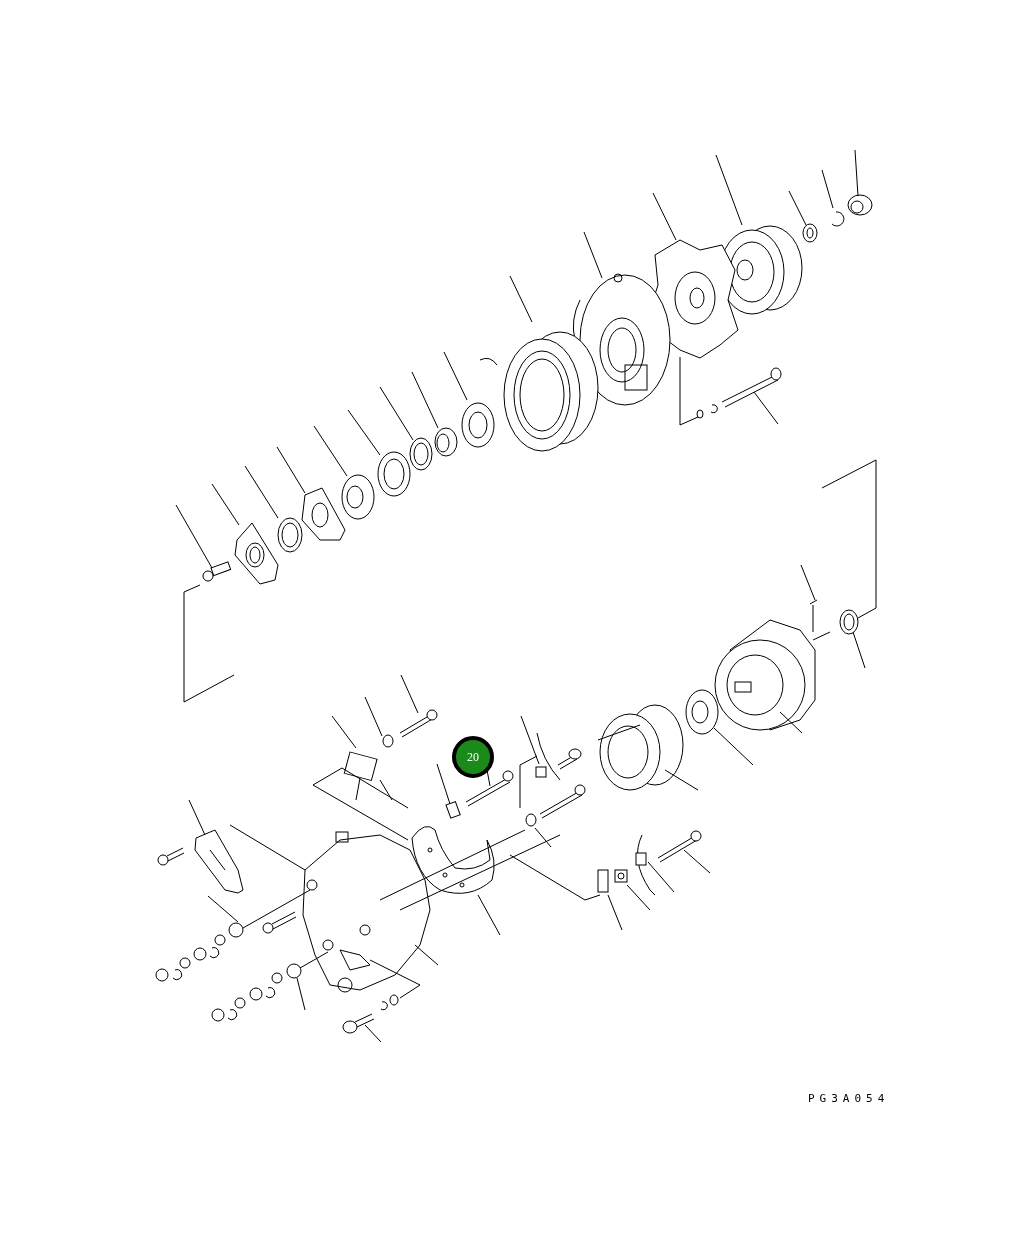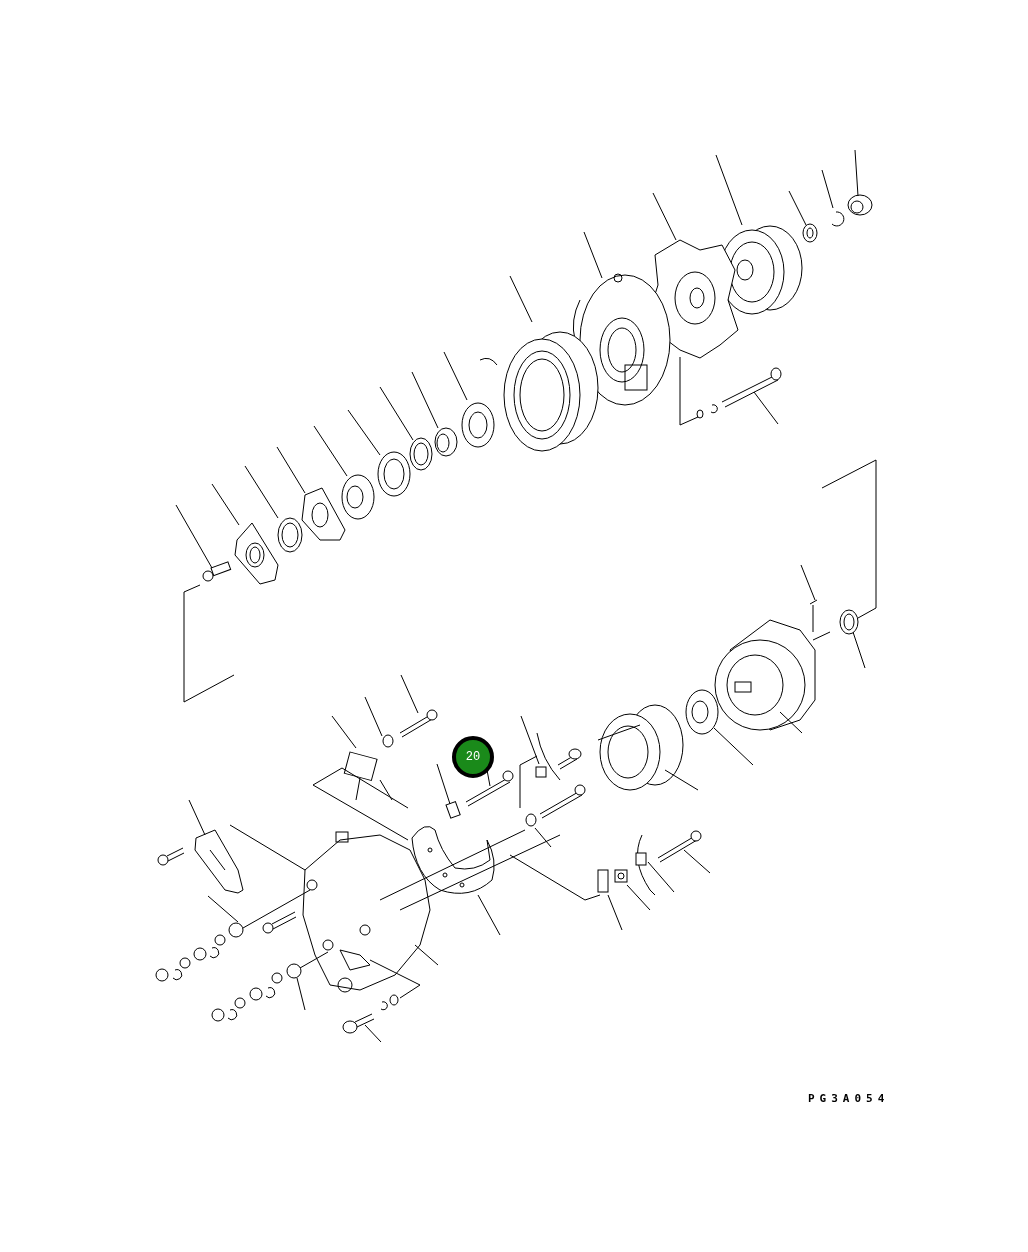--- a/index.html
+++ b/index.html
@@ -1,21 +1,21 @@
 <!DOCTYPE html>
 <html><head>
 <meta charset="utf-8">
 <style>
   html, body { margin:0; padding:0; background:#ffffff; }
   body { width:1028px; height:1252px; position:relative; overflow:hidden; font-family:"DejaVu Sans", sans-serif; }
   #diagram { position:absolute; left:0; top:0; width:1028px; height:1252px; }
   svg .ln { stroke:#000; stroke-width:1; fill:none; }
   svg .pt { stroke:#000; stroke-width:1; fill:#fff; }
   .callout { position:absolute; width:34px; height:34px; border-radius:50%; background:#1a8a1a; border:4px solid #000;
-             color:#ffffff; font-family:Liberation Mono, monospace; font-size:12px; display:flex; align-items:center; justify-content:center; cursor:pointer; }
+             color:#ffffff; font-family:Liberation Serif, serif; font-size:12px; display:flex; align-items:center; justify-content:center; cursor:pointer; }
   .figcode { position:absolute; font-family:"DejaVu Sans Mono", monospace; font-size:11px; letter-spacing:5px; color:#000; }
 </style>
 </head>
 <body>
 
 <div id="diagram">
 <svg width="1028" height="1252" viewBox="0 0 1028 1252" xmlns="http://www.w3.org/2000/svg">
 
   <g>
 
@@ -323,13 +323,13 @@
       <line class="ln" x1="684" y1="850" x2="710" y2="873"></line>
     </g>
   </g>
 </svg>
 </div>
 
 <div class="callout" style="left:452px; top:736px;">
   <span>20</span>
 </div>
 
-<div class="figcode" style="left:808px; top:1092px;font-weight:bold;">PG3A054</div>
+<div class="figcode" style="left:808px; top:1092px;">PG3A054</div>
 
 </body></html>

